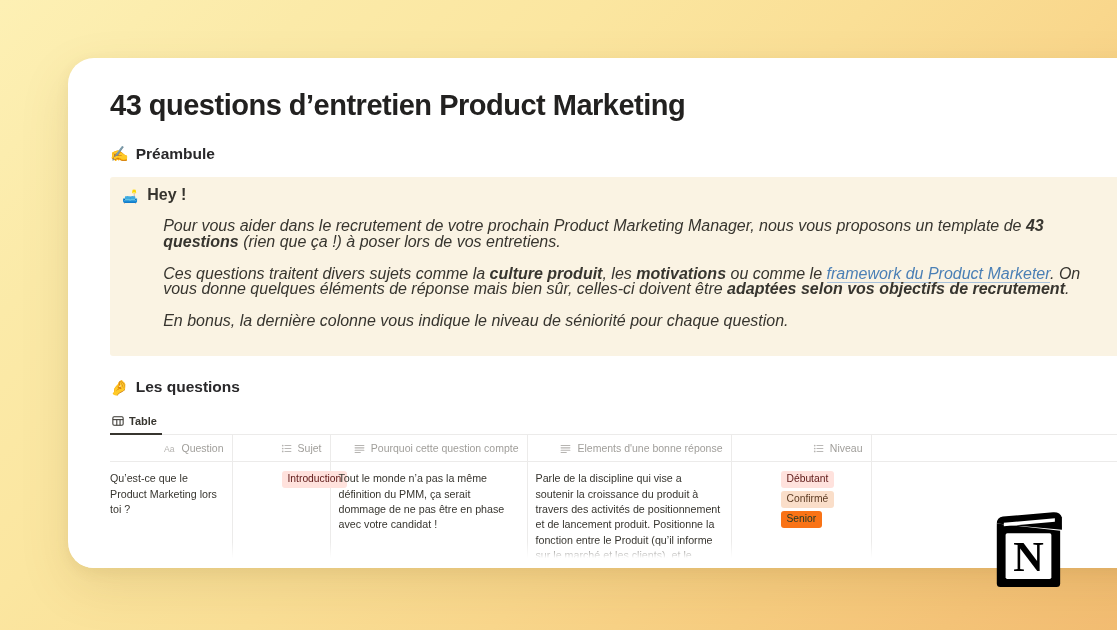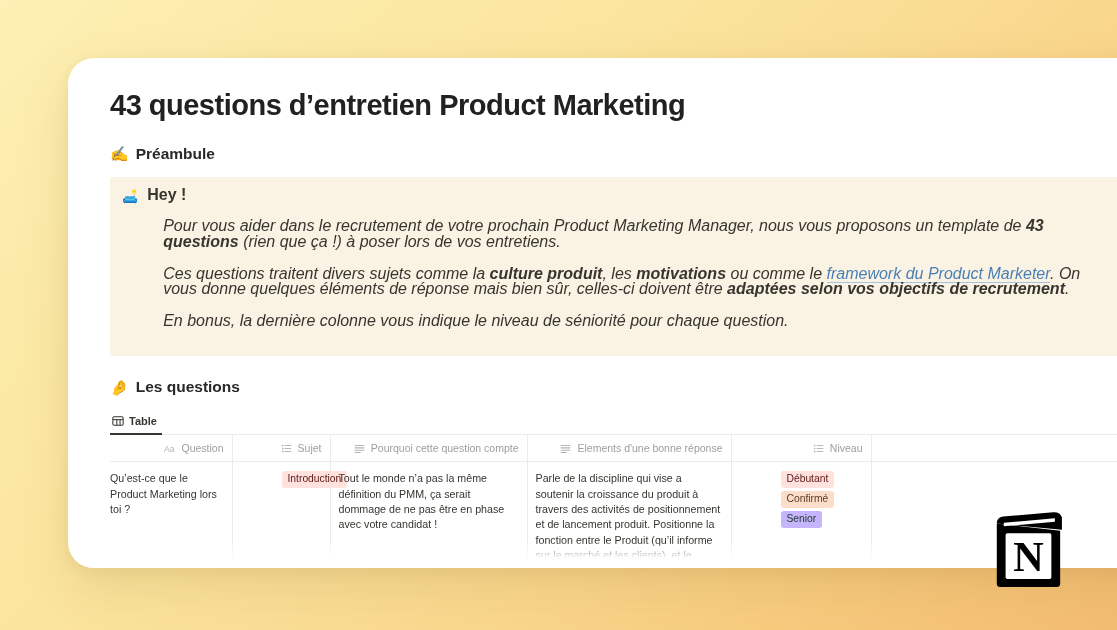--- a/index.html
+++ b/index.html
@@ -180,21 +180,21 @@
     border-radius: 3px;
     font-size: 10.3px;
     line-height: 14px;
     white-space: nowrap;
     color: #37352f;
     margin-left: 41px;
   }
   .tag-stack .tag { display: block; width: fit-content; margin-bottom: 3px; }
   .tag-red    { background: #ffe2dd; color: #5d1715; }
   .tag-orange { background: #fadec9; color: #5c3b23; }
-  .tag-green  { background: #c4b5fd; color: #1c3829; }
+  .tag-green  { background: #f97316; color: #1c3829; }
 
   
   #notion-logo {
     position: absolute;
     left: 988px;
     top: 506px;
     width: 88px;
     height: 88px;
   }
 </style>

